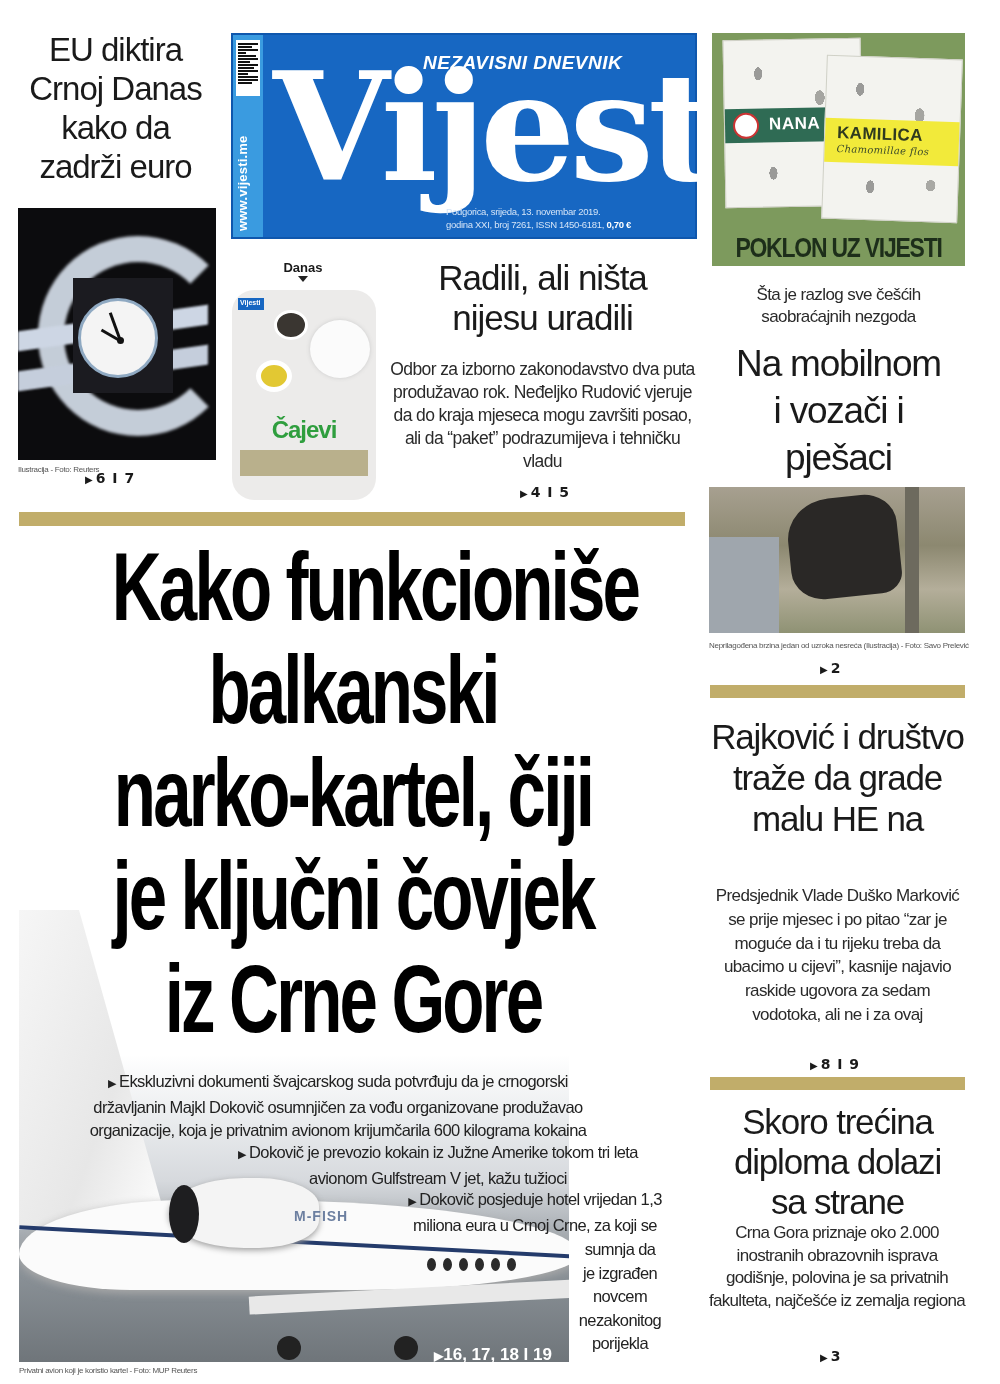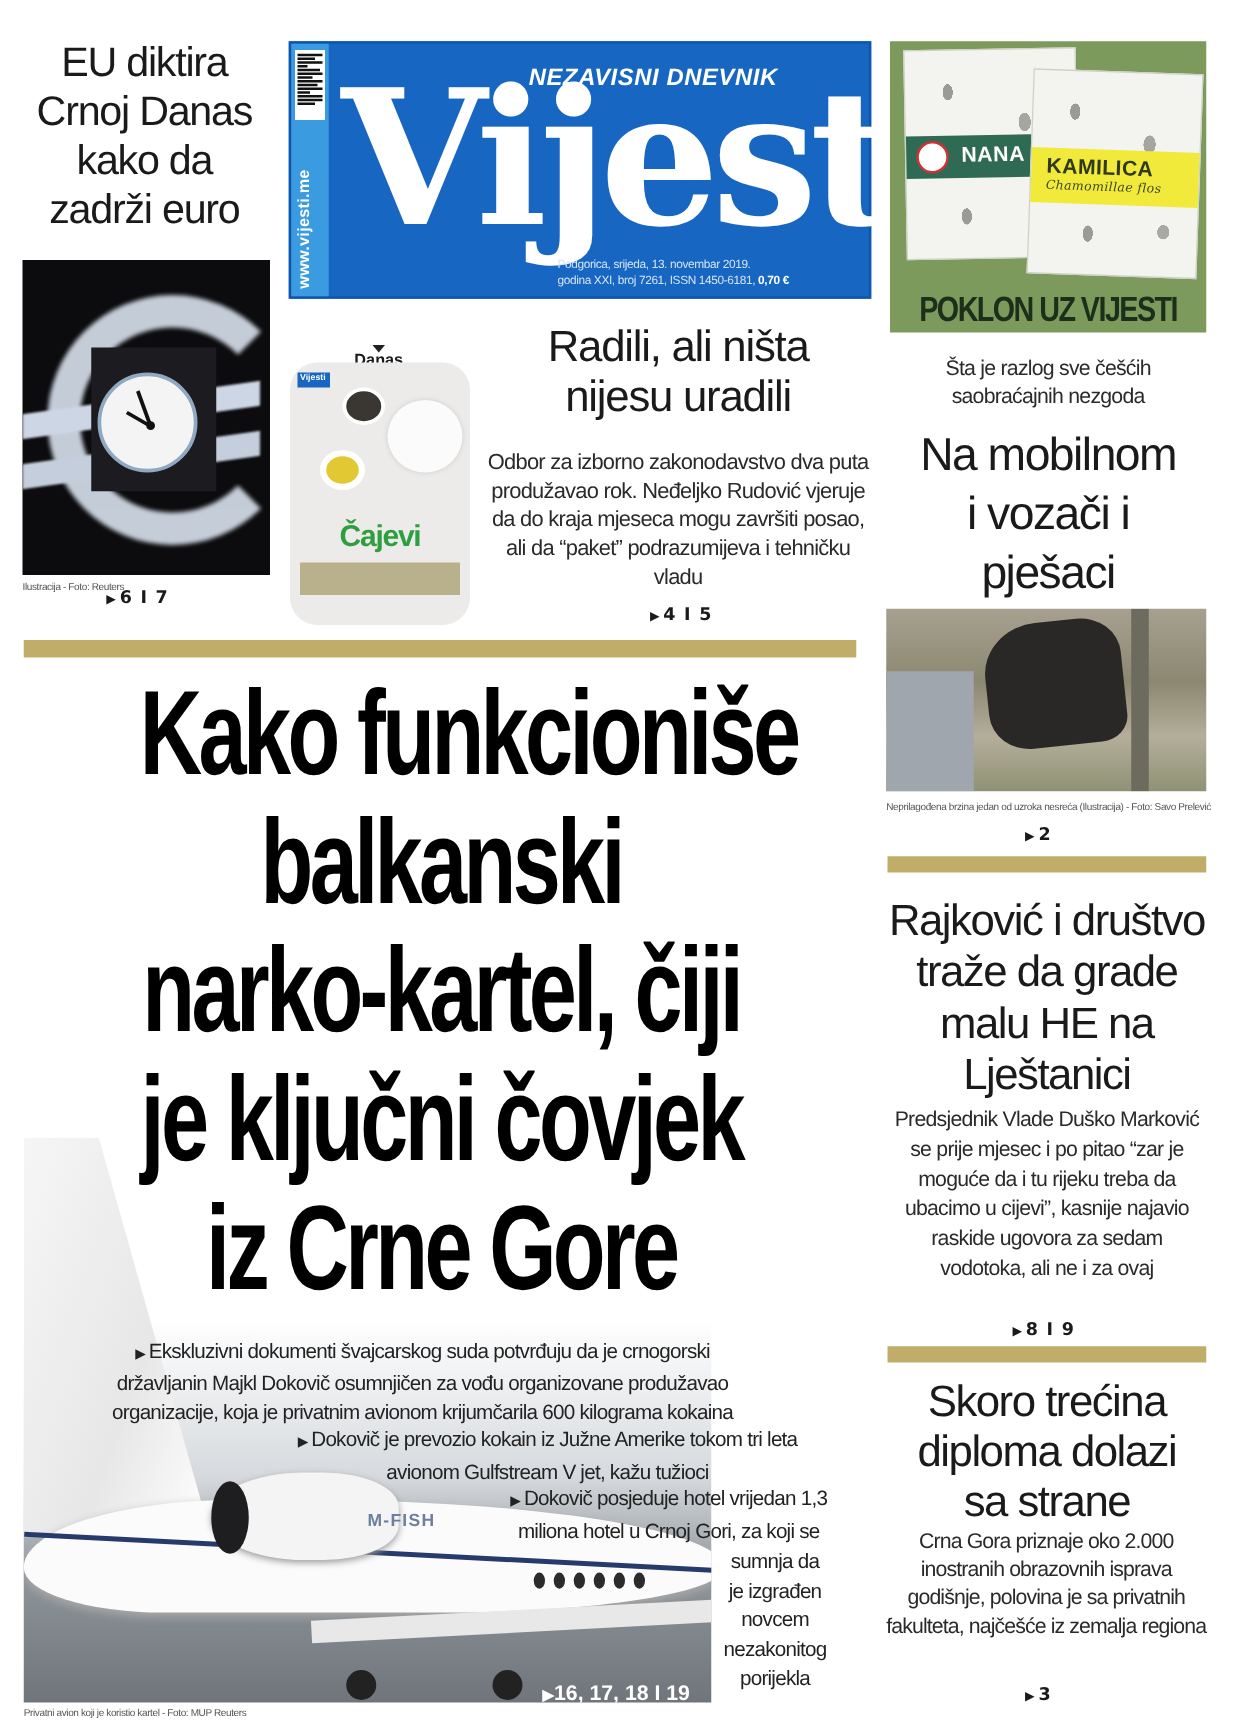--- a/index.html
+++ b/index.html
@@ -88,21 +88,21 @@
     color: #2f3a1f; font-weight: bold; font-size: 17px; padding: 5px 0 0 12px; letter-spacing: .3px;
   }
   .kam-sub { display: block; font-family: "DejaVu Serif", serif; font-style: italic; font-weight: normal; font-size: 10px; color: #3b4a2a; }
   .promo-caption {
     position: absolute; left: 0; bottom: 2px; width: 100%; text-align: center; color: #1d2e1a;
     font-family: "Liberation Sans", sans-serif; font-weight: bold; font-size: 28px; letter-spacing: -1.5px;
     transform: scaleX(.82); transform-origin: center;
   }
 
   
-  .danas-label { left: 272px; top: 260px; width: 62px; font-weight: bold; font-size: 13px; margin-top: 20px; }
+  .danas-label { left: 272px; top: 260px; width: 62px; font-weight: bold; font-size: 13px; }
   .danas-arrow { left: 298px; top: 276px; width: 0; height: 0; border-left: 5px solid transparent; border-right: 5px solid transparent; border-top: 6px solid #222; }
   .supplement { left: 232px; top: 290px; width: 144px; height: 210px; background: #ecebea; overflow: hidden; border-radius: 22px; }
   .supp-logo { position: absolute; left: 6px; top: 8px; width: 26px; height: 12px; background: #1767c2; color: #fff; font-size: 7px; font-weight: bold; padding: 1px 2px; }
   .supp-bowl { position: absolute; left: 42px; top: 20px; width: 34px; height: 30px; border-radius: 50%; background: #3a3631; border: 3px solid #fff; }
   .supp-pot { position: absolute; left: 78px; top: 30px; width: 60px; height: 58px; border-radius: 50%; background: #fbfbfb; box-shadow: 0 0 4px #ccc; }
   .supp-cup { position: absolute; left: 24px; top: 70px; width: 36px; height: 32px; border-radius: 50%; background: #e2c833; border: 5px solid #fff; }
   .supp-title { position: absolute; left: 0; top: 126px; width: 100%; color: #2f9e3e; font-weight: bold; font-size: 24px; text-align: center; letter-spacing: -1px; }
   .supp-strip { position: absolute; left: 8px; top: 160px; width: 128px; height: 26px; background: #b9b08c; }
 
   .radili-title { left: 390px; top: 258px; width: 305px; font-size: 35px; line-height: 40px; letter-spacing: -1px; text-align: center; }
@@ -277,21 +277,20 @@
 </div>
 
 <div class="abs gold-bar bar-top"></div>
 <div class="abs gold-bar bar-r1"></div>
 <div class="abs gold-bar bar-r2"></div>
 
 <div class="abs rajkovic-title">
   <div>Rajković i društvo</div>
   <div>traže da grade</div>
   <div>malu HE na</div>
-  <div>Lještanici</div>
 </div>
 <div class="abs rajkovic-body">Predsjednik Vlade Duško Marković se prije mjesec i po pitao “zar je moguće da i tu rijeku treba da ubacimo u cijevi”, kasnije najavio raskide ugovora za sedam vodotoka, ali ne i za ovaj</div>
 <div class="abs page-ref rajkovic-ref center">
   <span class="tri">▶</span><span>8 I 9</span>
 </div>
 
 <div class="abs skoro-title">
   <div>Skoro trećina</div>
   <div>diploma dolazi</div>
   <div>sa strane</div>
@@ -335,21 +334,21 @@
   <div><span class="tri">▶</span><span>Ekskluzivni dokumenti švajcarskog suda potvrđuju da je crnogorski</span></div>
   <div>državljanin Majkl Dokovič osumnjičen za vođu organizovane produžavao</div>
   <div>organizacije, koja je privatnim avionom krijumčarila 600 kilograma kokaina</div>
 </div>
 <div class="abs bullet-block bullets-2">
   <div><span class="tri">▶</span><span>Dokovič je prevozio kokain iz Južne Amerike tokom tri leta</span></div>
   <div>avionom Gulfstream V jet, kažu tužioci</div>
 </div>
 <div class="abs bullet-block bullets-3">
   <div><span class="tri">▶</span><span>Dokovič posjeduje hotel vrijedan 1,3</span></div>
-  <div>miliona hotel u Crnoj Gori, za koji se</div>
+  <div>miliona eura u Crnoj Crne, za koji se</div>
 </div>
 <div class="abs bullet-block bullets-3b">
   <div>sumnja da</div>
   <div>je izgrađen</div>
   <div>novcem</div>
   <div>nezakonitog</div>
   <div>porijekla</div>
 </div>
 
 </body></html>

